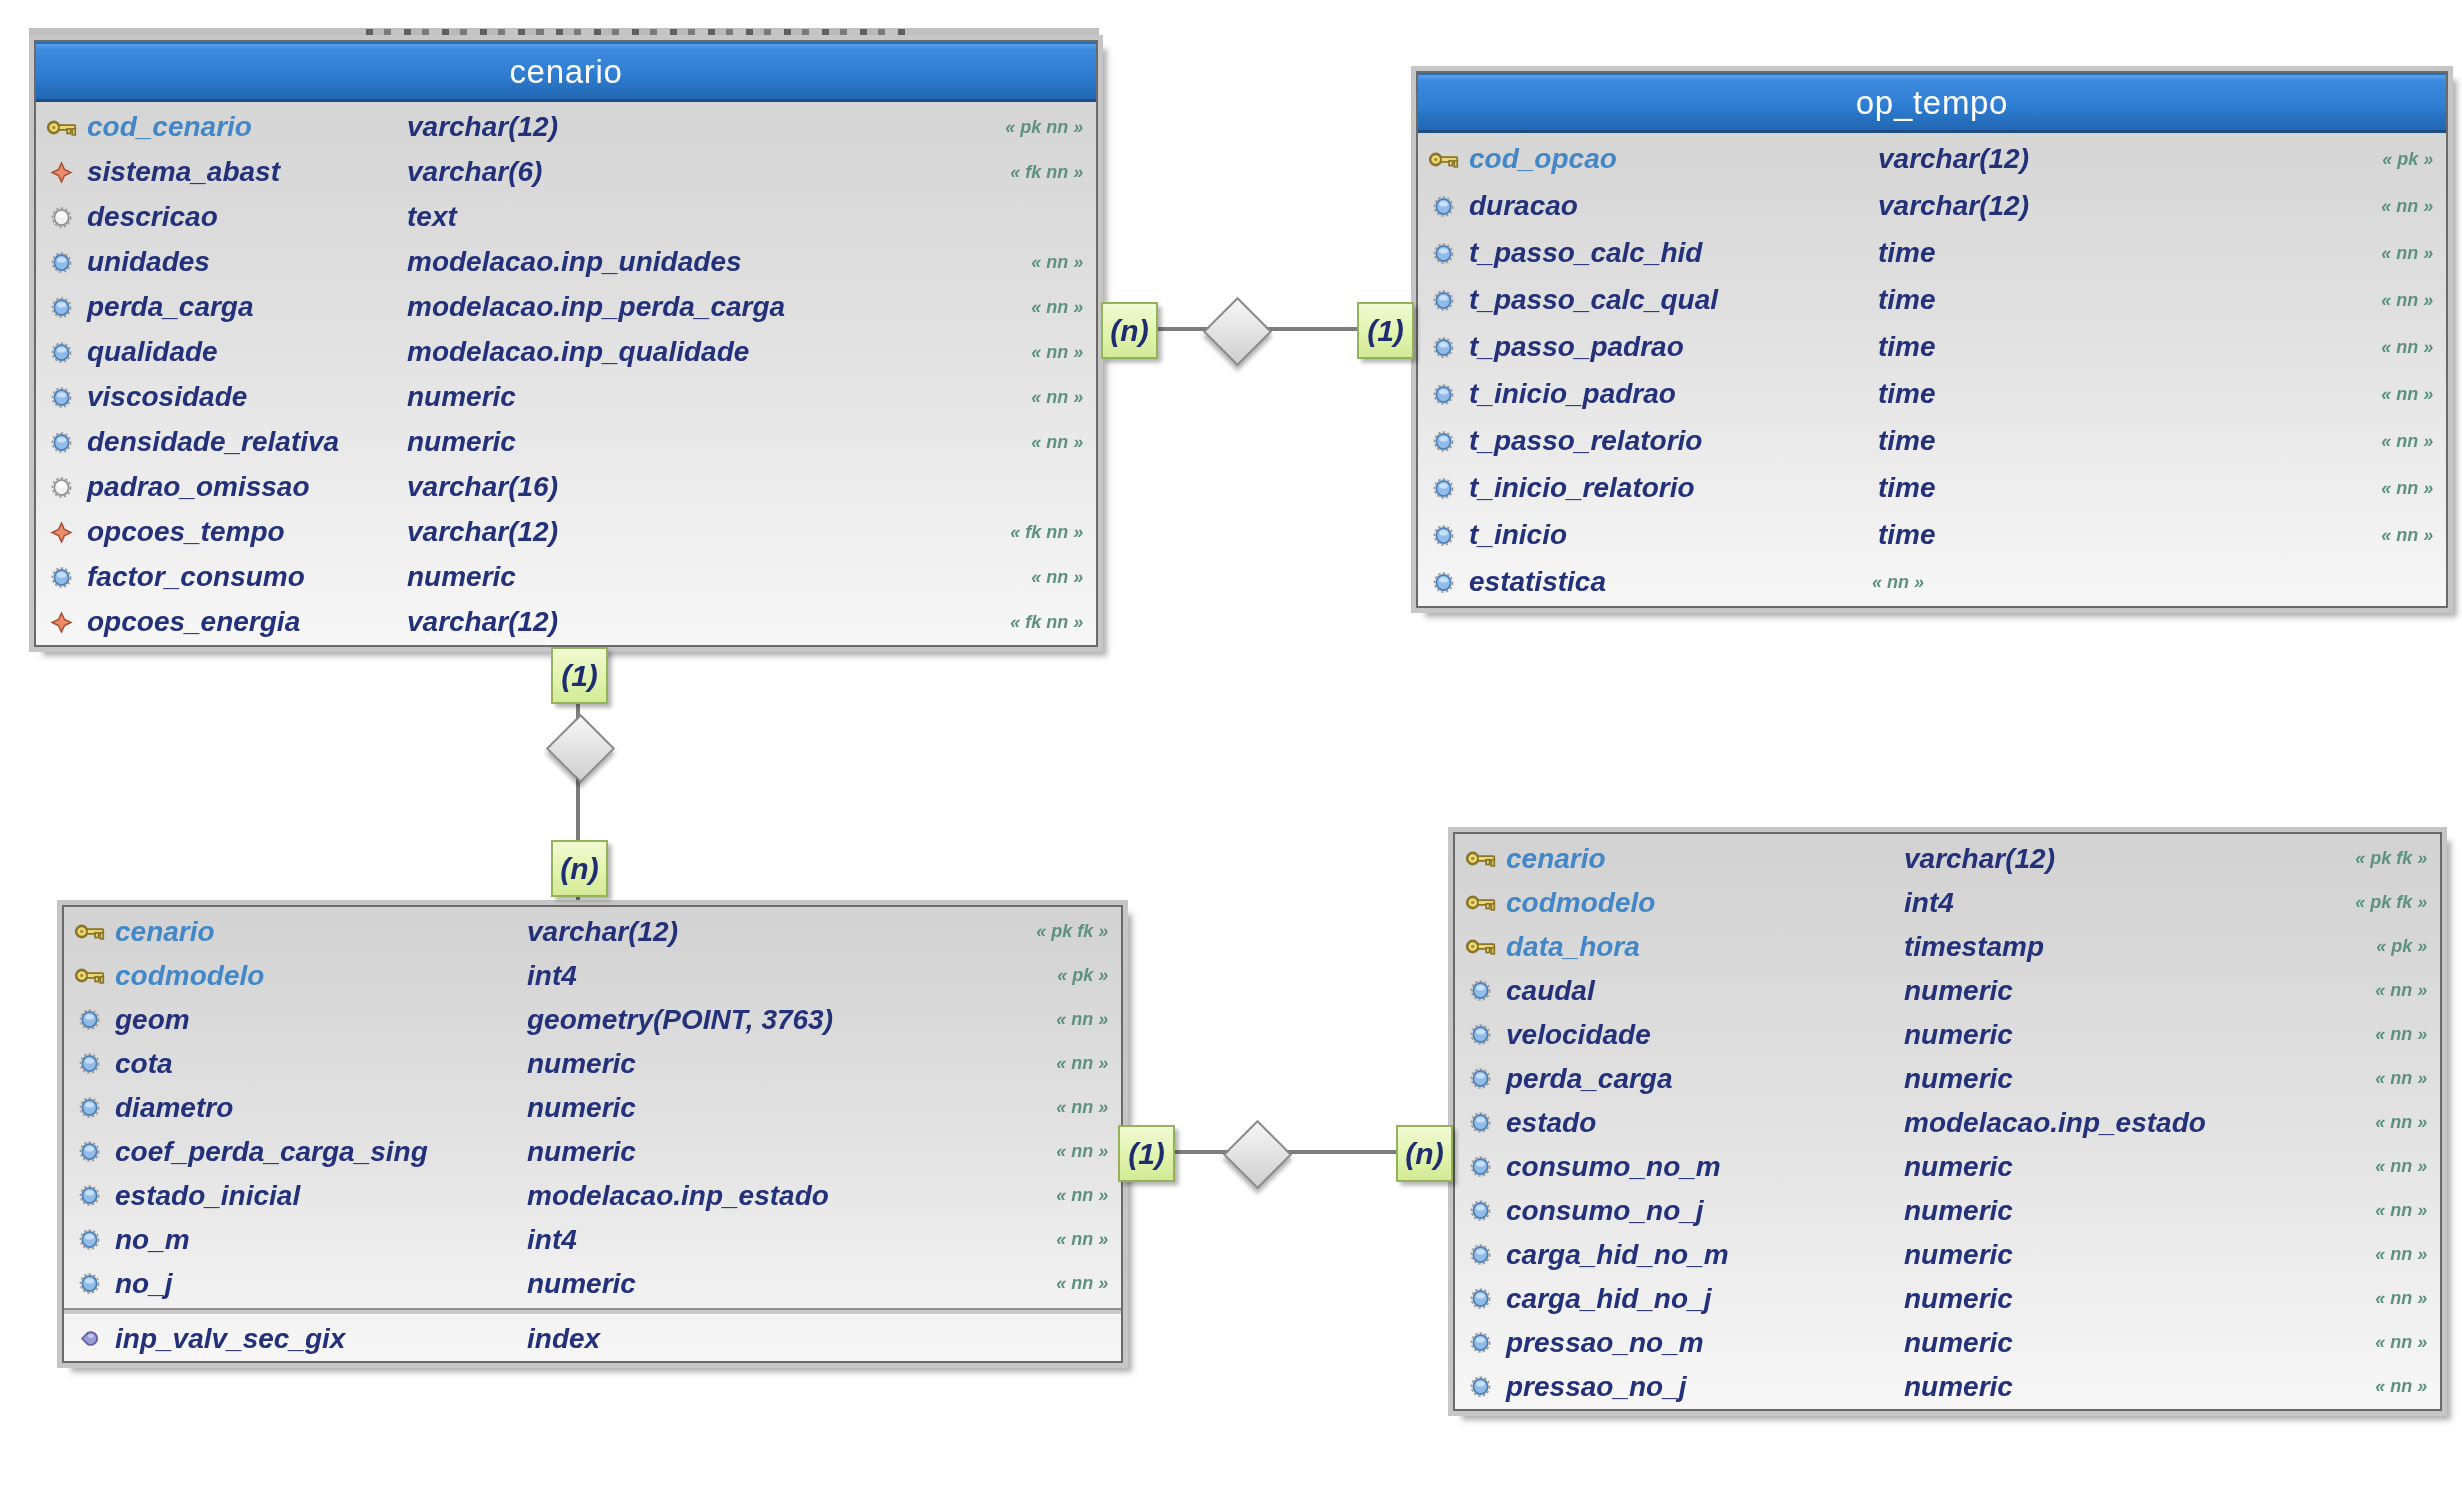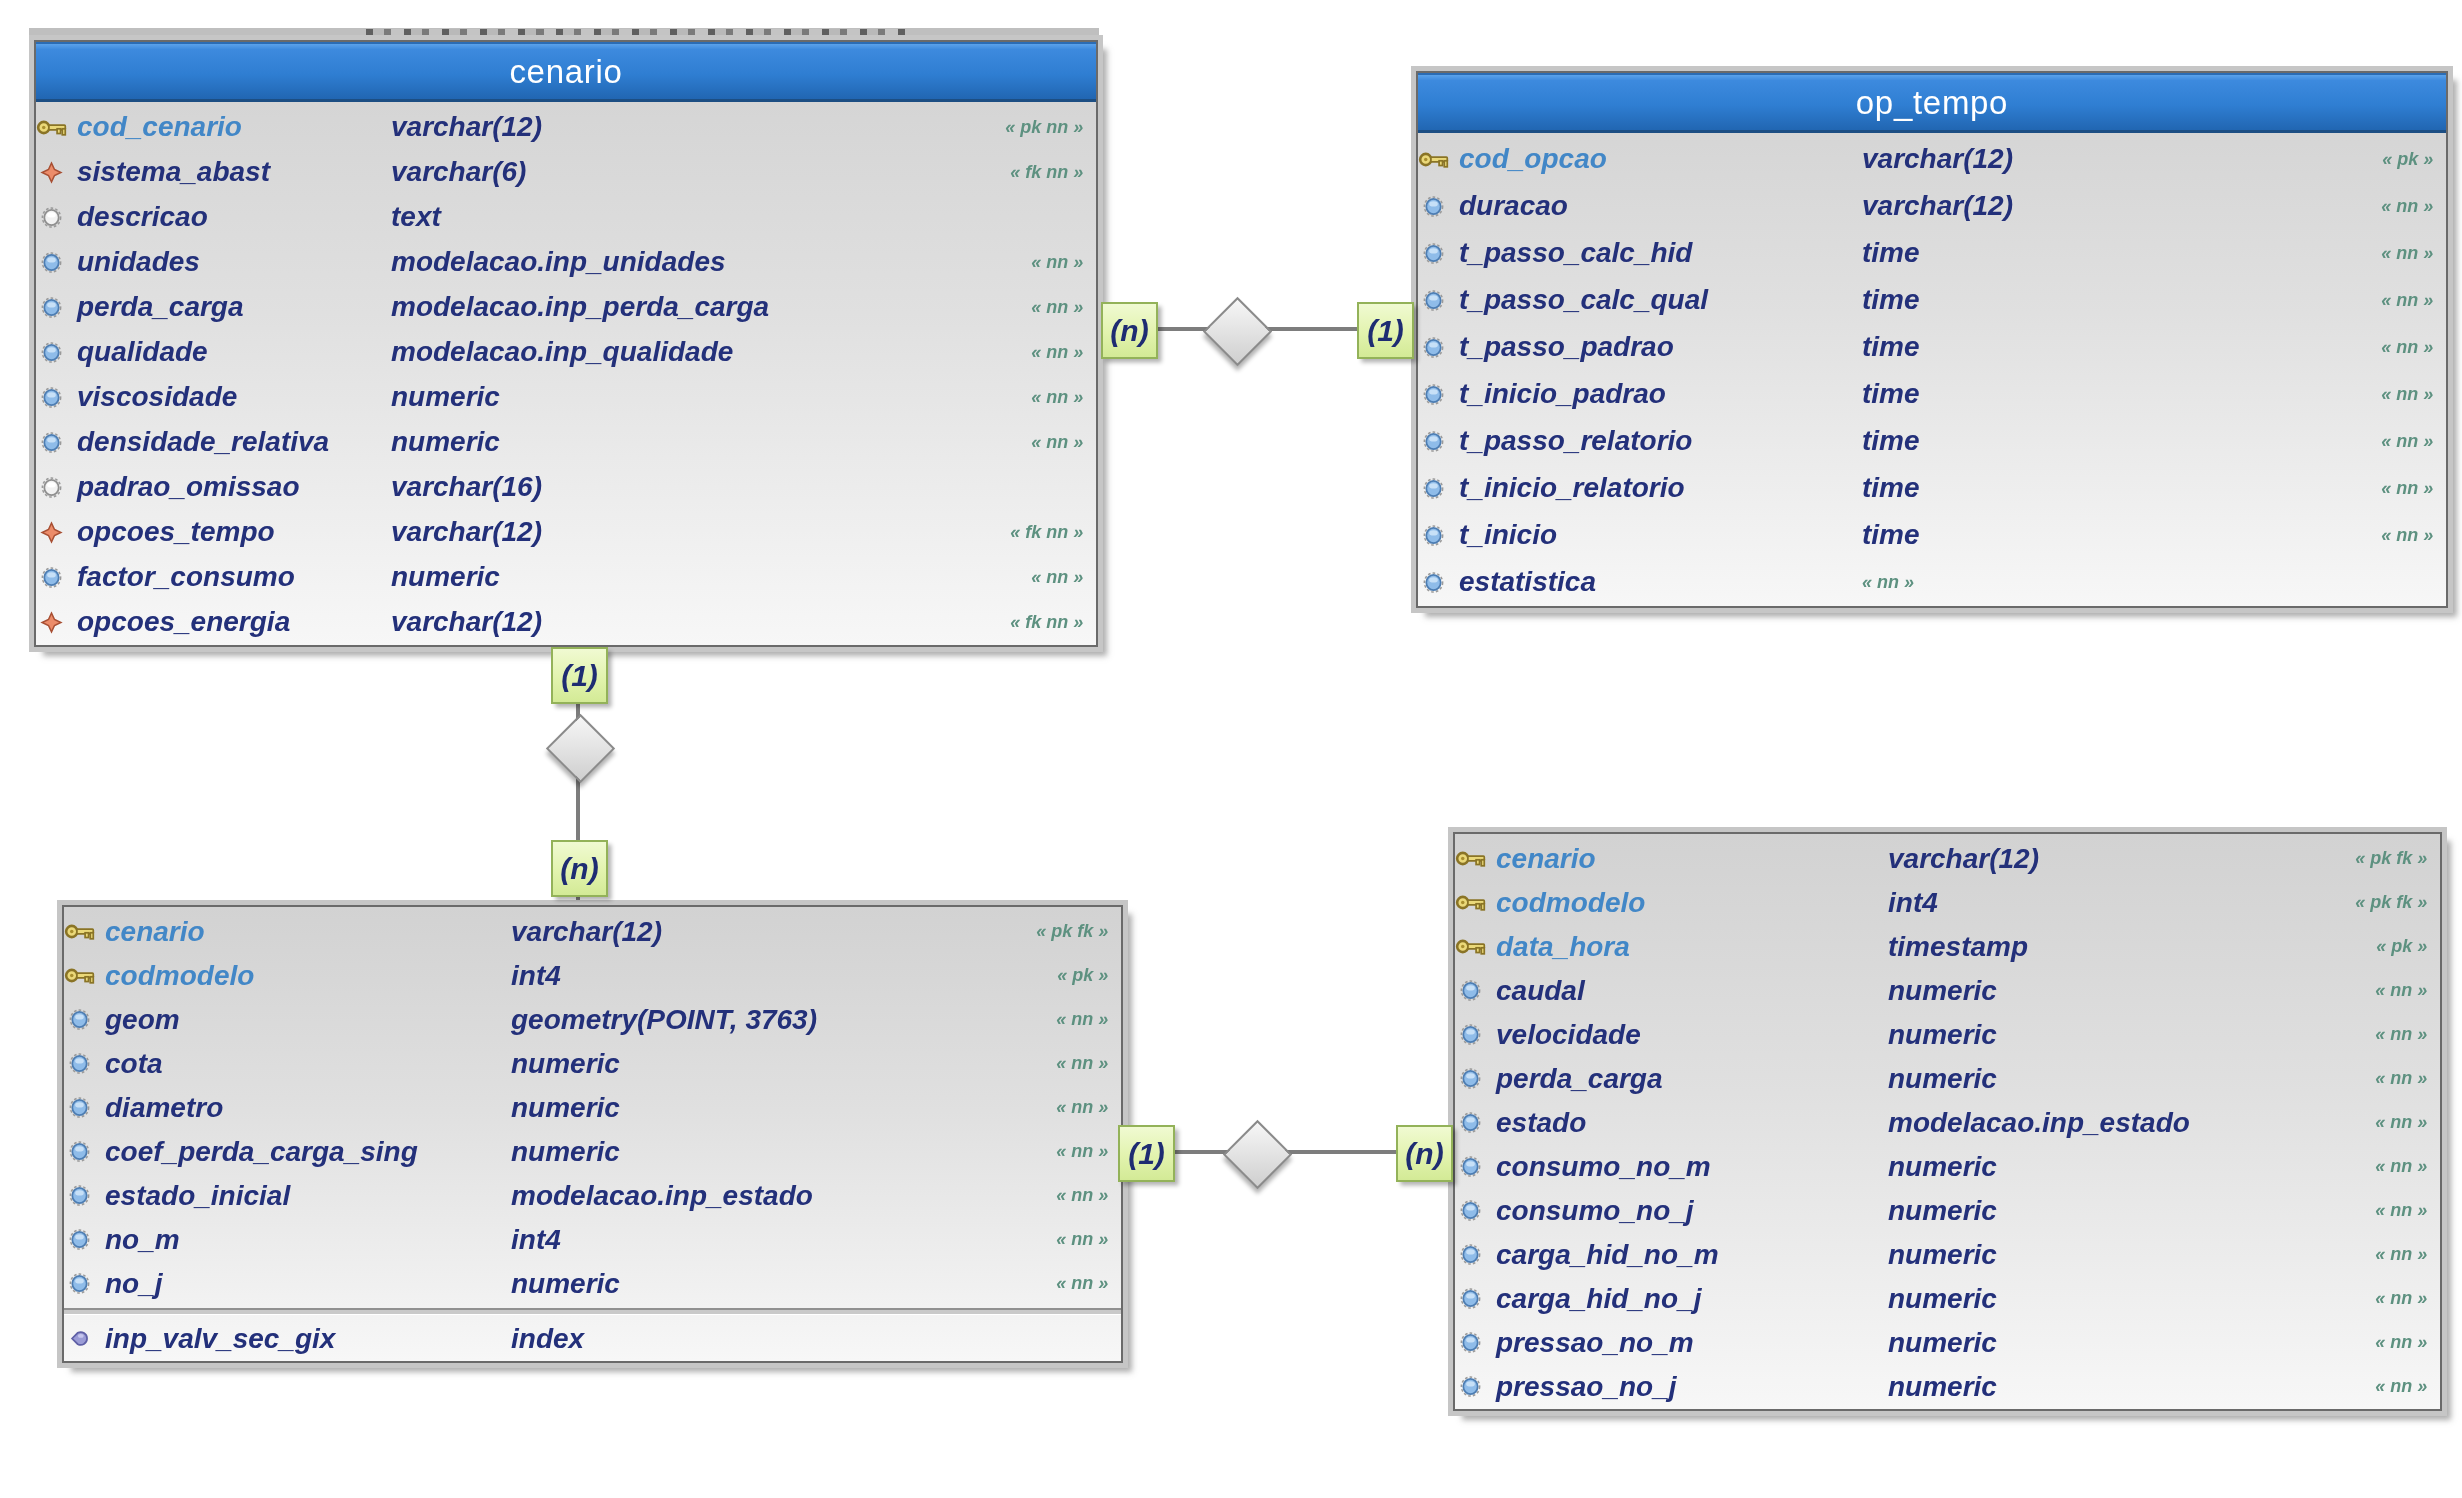--- a/index.html
+++ b/index.html
@@ -8,27 +8,27 @@
 
   
   .table{position:absolute;border:2.1px solid #6a6a6a;outline:5px solid #c6c6c6;
          background:linear-gradient(180deg,#d2d2d2 0%,#e0e0e0 45%,#f7f7f7 100%);
          box-shadow:8.5px 8.5px 5.7px rgba(110,110,110,.55);z-index:2;}
   .table header{display:block;height:55px;line-height:55px;text-align:center;
          color:#ffffff;font-size:33px;letter-spacing:0.7px;
          background:linear-gradient(180deg,#5ba2ea 0%,#3d8ade 10%,#2f7ed2 55%,#2166b2 100%);
          border-top:2.1px solid #2b6cb4;border-bottom:3.5px solid #1c4e83;}
   .rows{padding-top:2.8px;}
-  .row{display:flex;align-items:center;height:var(--rh);}
+  .row{display:flex;align-items:center;height:var(--rh);padding-left:10px;}
   .ic{width:31px;height:23px;flex:0 0 31px;margin-right:10px;}
   .ic.small{height:21px;}
   .fname{width:var(--nw);flex:0 0 var(--nw);font-style:italic;font-weight:bold;
          font-size:28px;color:#23307a;white-space:nowrap;}
   .fname.pk{color:#4287c7;}
-  .ftype{flex:1;font-style:italic;font-weight:bold;font-size:28px;color:#23307a;white-space:nowrap;}
+  .ftype{flex:1;font-style:italic;font-weight:bold;font-size:28px;color:#23307a;white-space:nowrap;margin-left:6px;}
   .fflags{font-style:italic;font-weight:bold;font-size:18px;color:#5d9180;
           padding-right:12.8px;white-space:nowrap;}
   .sep{height:4.3px;margin:2.1px 0 1.4px 0;border-top:2.8px solid #909090;border-bottom:1.4px solid #ffffff;
        background:#c9c9c9;}
 
   .t-cenario{--rh:45px;--nw:314px;}
   .t-optempo{--rh:47px;--nw:403px;}
   .t-valvula{--rh:44px;--nw:406px;}
   .t-rpt{--rh:44px;--nw:392px;}
 

